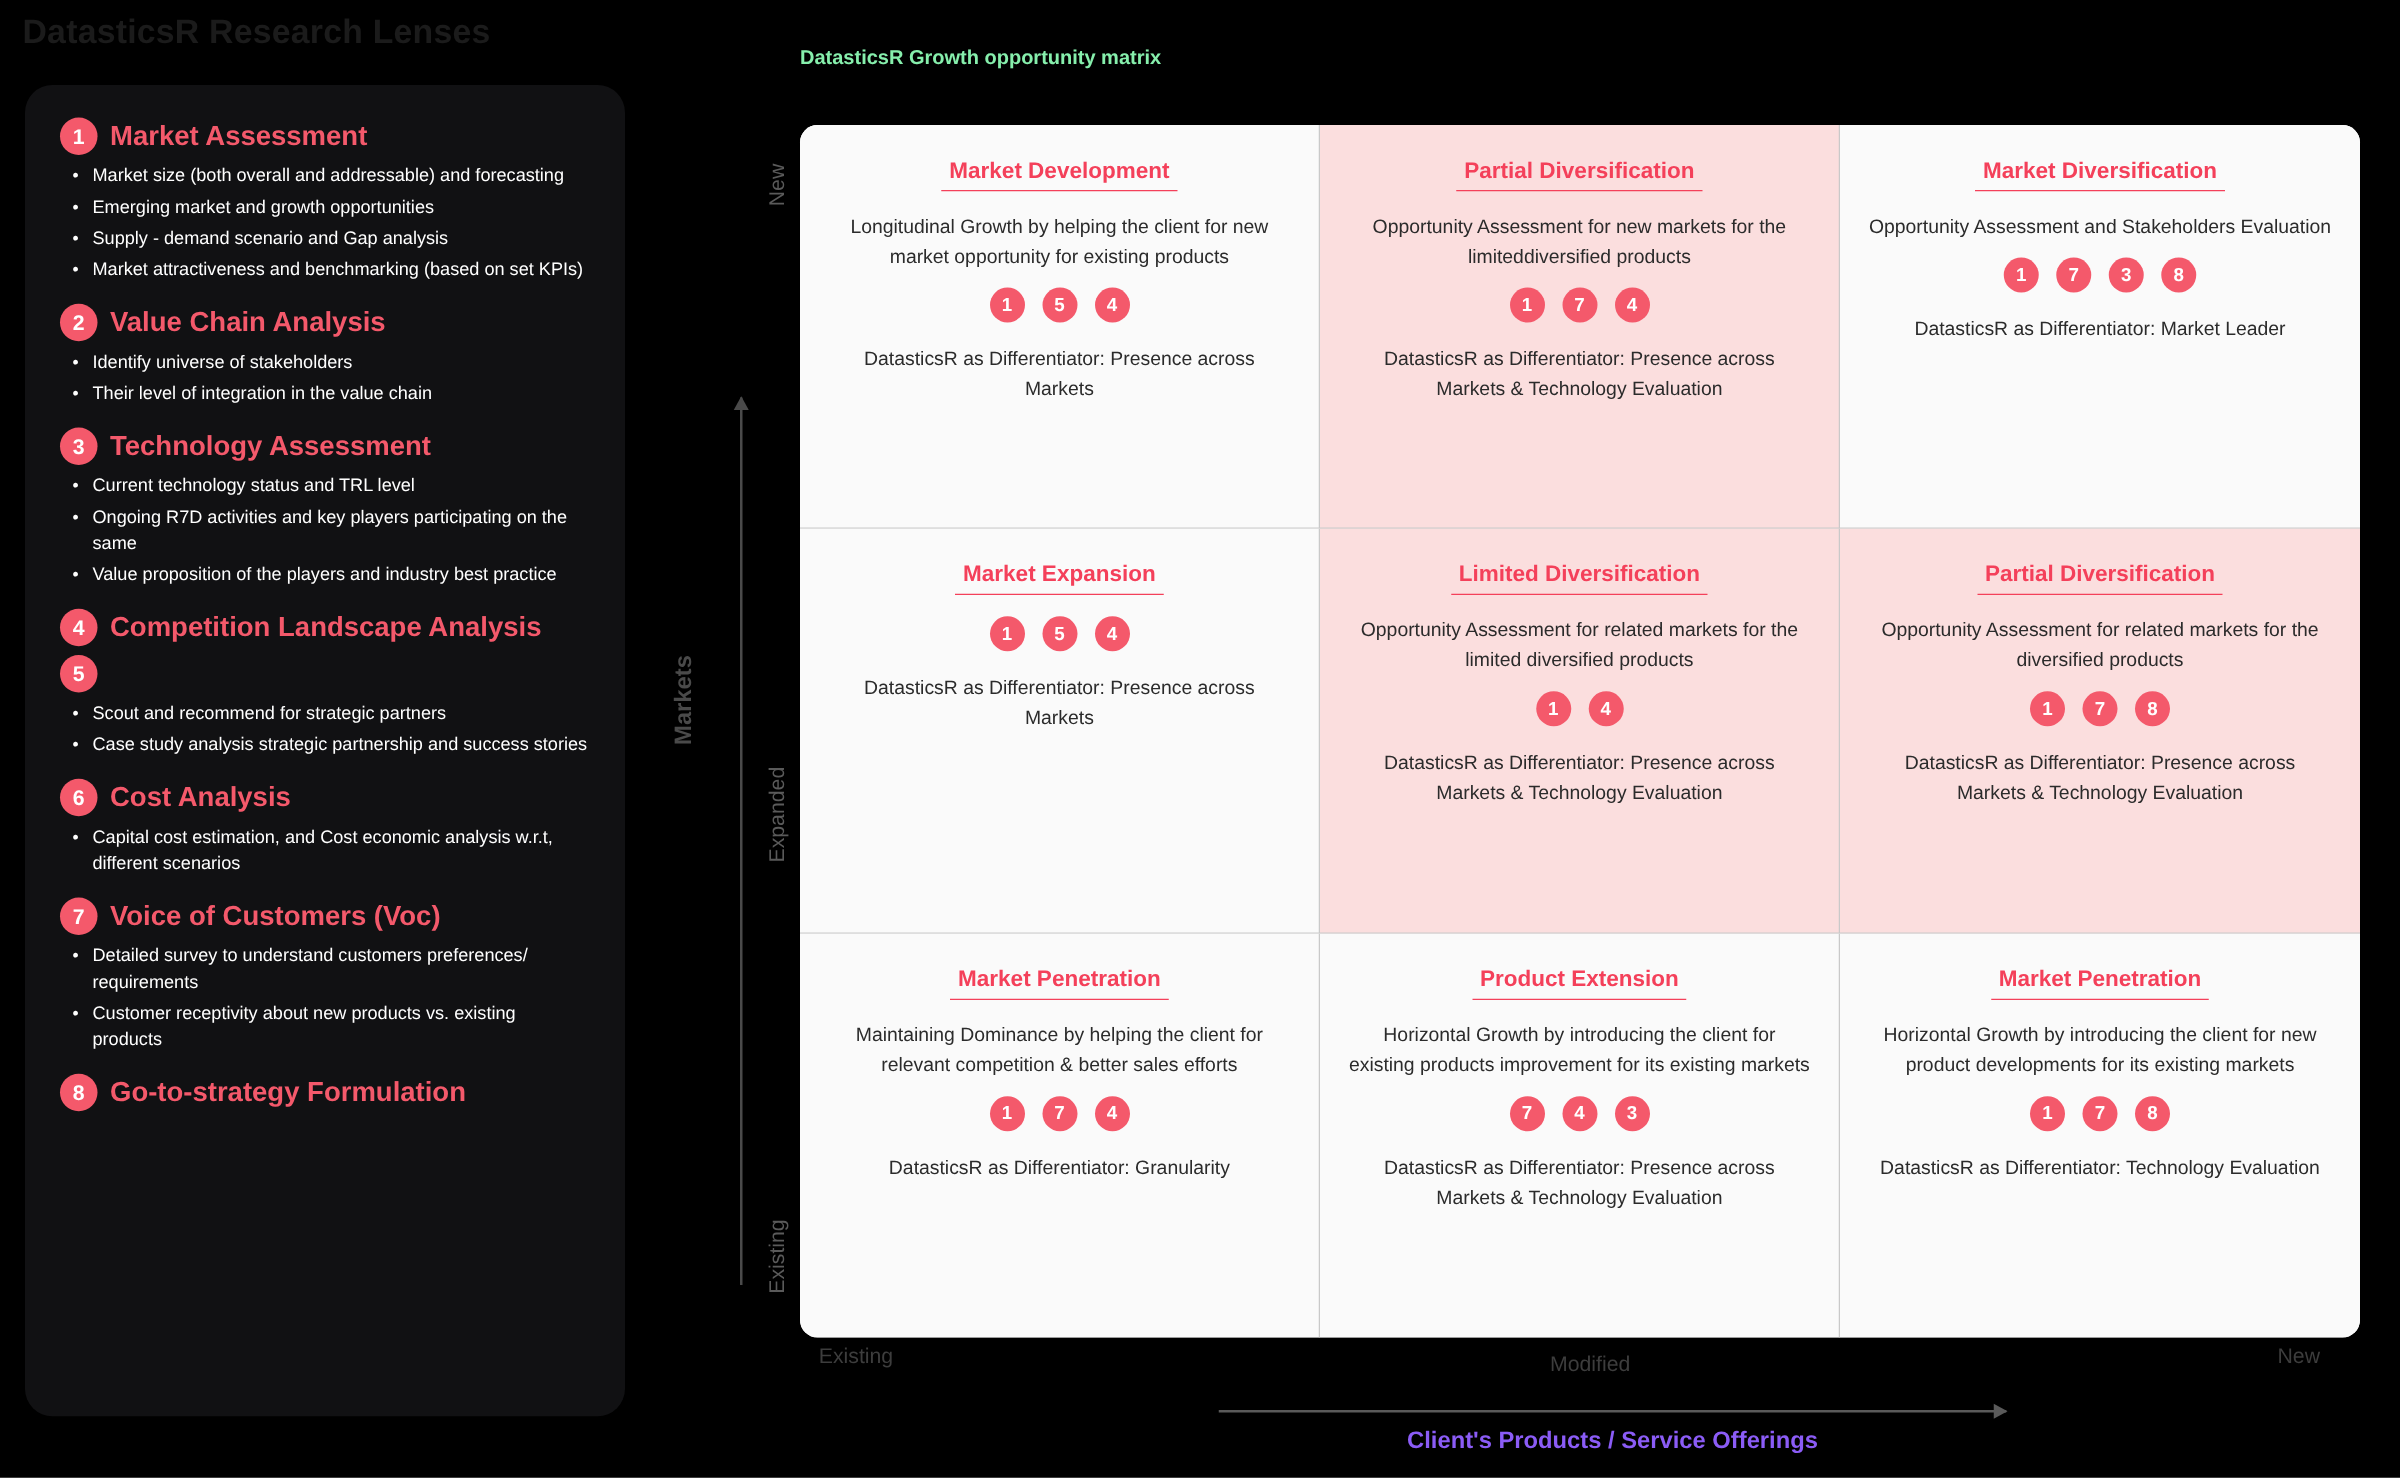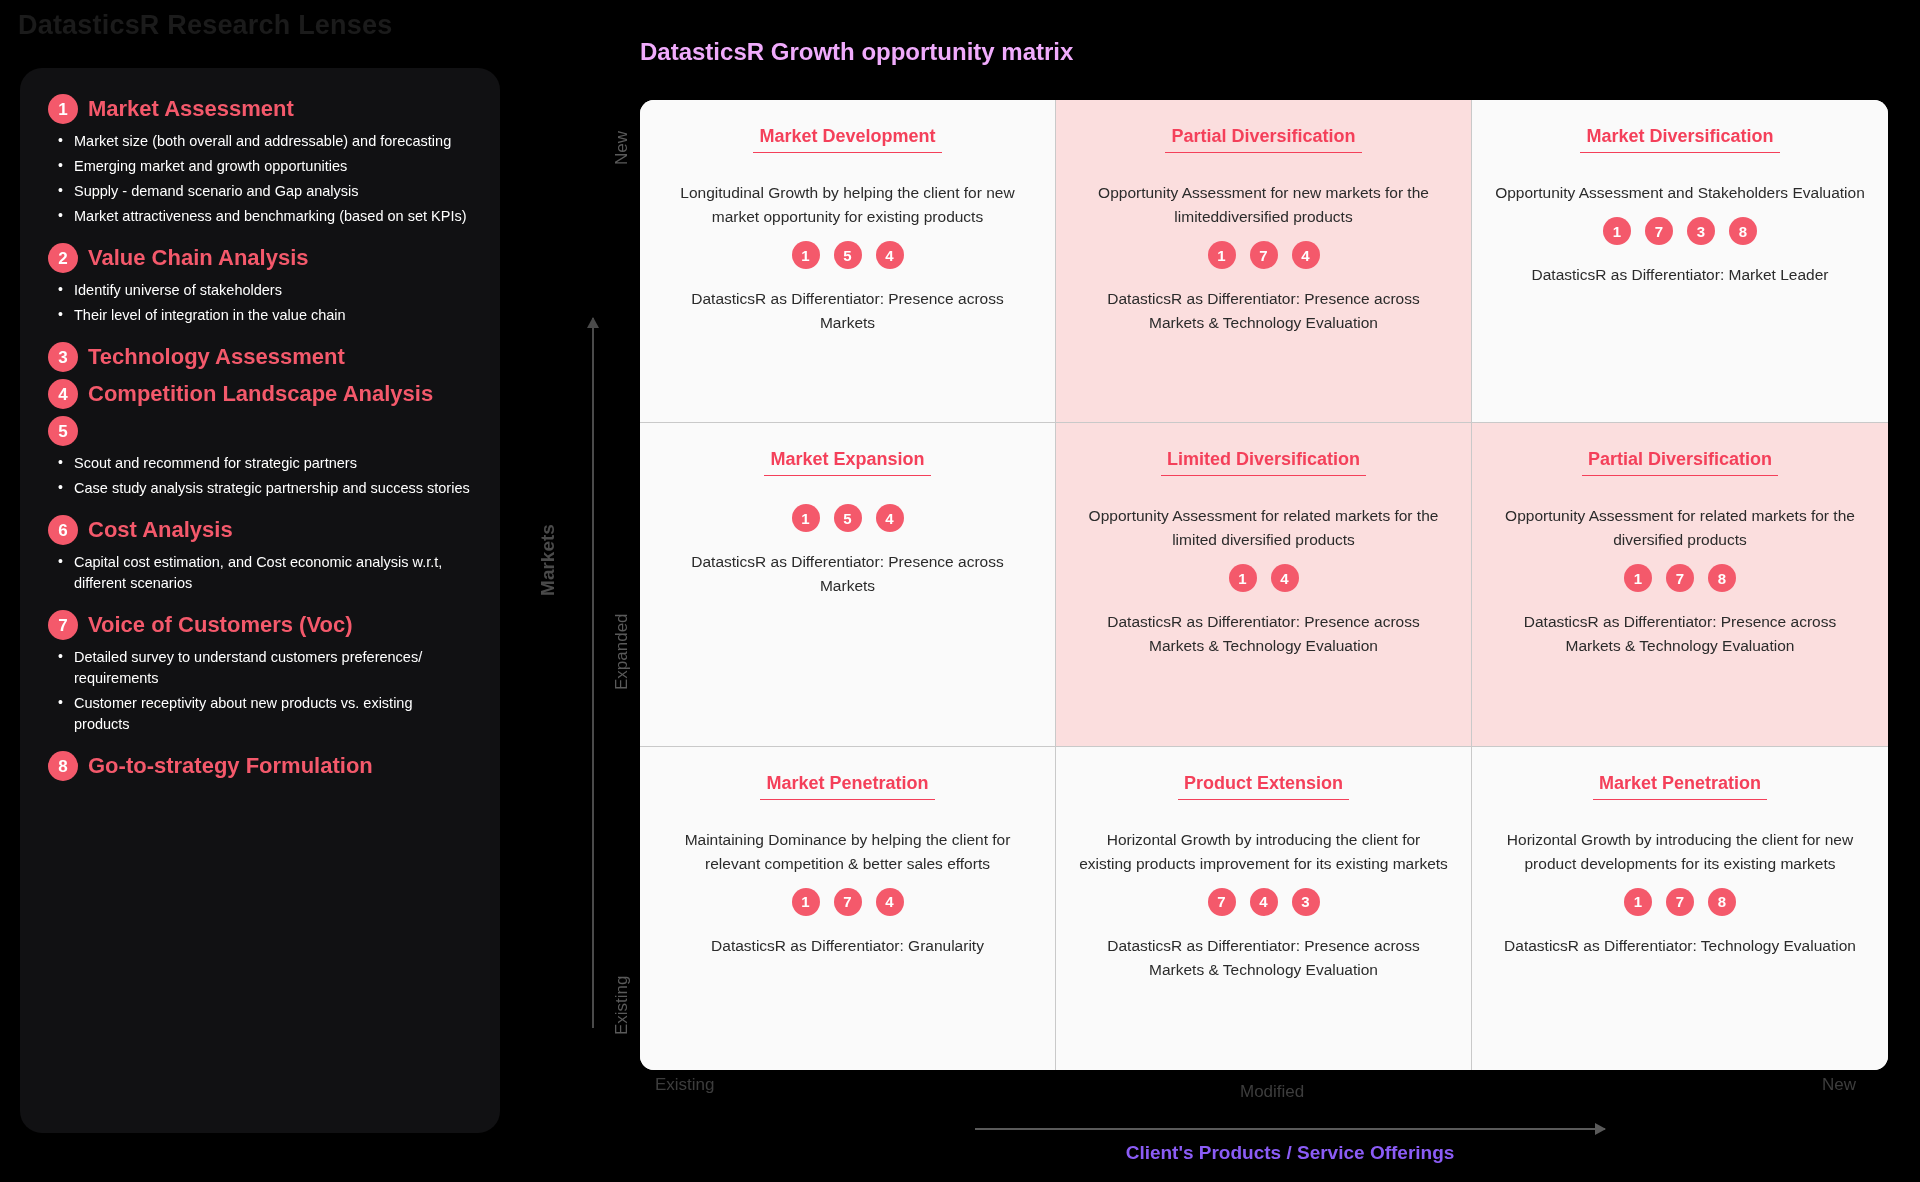--- a/index.html
+++ b/index.html
@@ -46,21 +46,21 @@
   }
   .lens-list li::before {
     content: "\2022"; position: absolute; left: 2px; top: -1px;
     color: #ffffff; font-size: 14px;
   }
   .lens.nolist .lens-head { margin-bottom: 0; }
 
   
   .matrix-title {
     position: absolute; left: 640px; top: 38px;
-    font-size: 24px; font-weight: 600; color: #f0abfc;
+    font-size: 16px; font-weight: 600; color: #86efac;
   }
   .axis-y-name {
     position: absolute; left: 548px; top: 560px;
     transform: translate(-50%,-50%) rotate(-90deg);
     font-size: 19px; font-weight: 700; color: #4a4a4a;
     white-space: nowrap;
   }
   .axis-y-arrow {
     position: absolute; left: 592px; top: 318px;
     width: 2px; height: 710px; background: #4a4a4a;
@@ -123,21 +123,21 @@
   }
   .cell.pink { background: #FBDEDE; }
   .cell.c3, .cell.c6, .cell.c9 { border-right: none; }
   .cell.c7, .cell.c8, .cell.c9 { border-bottom: none; }
 
   .cell-title {
     color: #F4405A; font-size: 18px; font-weight: 700;
     border-bottom: 1.5px solid #F4405A;
     padding: 0 6px 5px 6px;
     display: inline-block;
-    margin-bottom: 28px;
+    margin-bottom: 17px;
   }
   .cell-desc {
     font-size: 15.5px; color: #2b2b2b; line-height: 1.55;
     margin-bottom: 12px; max-width: 370px;
   }
   .badges { display: flex; gap: 14px; justify-content: center; margin-bottom: 18px; }
   .badge {
     width: 28px; height: 28px; border-radius: 50%;
     background: #F4596B; color: #fff;
     font-size: 15px; font-weight: 600;
@@ -175,20 +175,25 @@
         <ul class="lens-list">
           <li> Identify universe of stakeholders</li>
           <li>Their level of integration in the value chain</li>
         </ul>
       </div>
       <div class="lens">
         <div class="lens-head">
           <span class="lens-num">3</span>
           <span class="lens-title">Technology Assessment</span>
         </div>
+        <ul class="lens-list">
+          <li>Current technology status and TRL level</li>
+          <li>Ongoing R7D activities and key players participating on the same</li>
+          <li>Value proposition of the players and industry best practice</li>
+        </ul>
       </div>
       <div class="lens">
         <div class="lens-head">
           <span class="lens-num">4</span>
           <span class="lens-title">Competition Landscape Analysis</span>
         </div>
       </div>
       <div class="lens">
         <div class="lens-head">
           <span class="lens-num">5</span>

